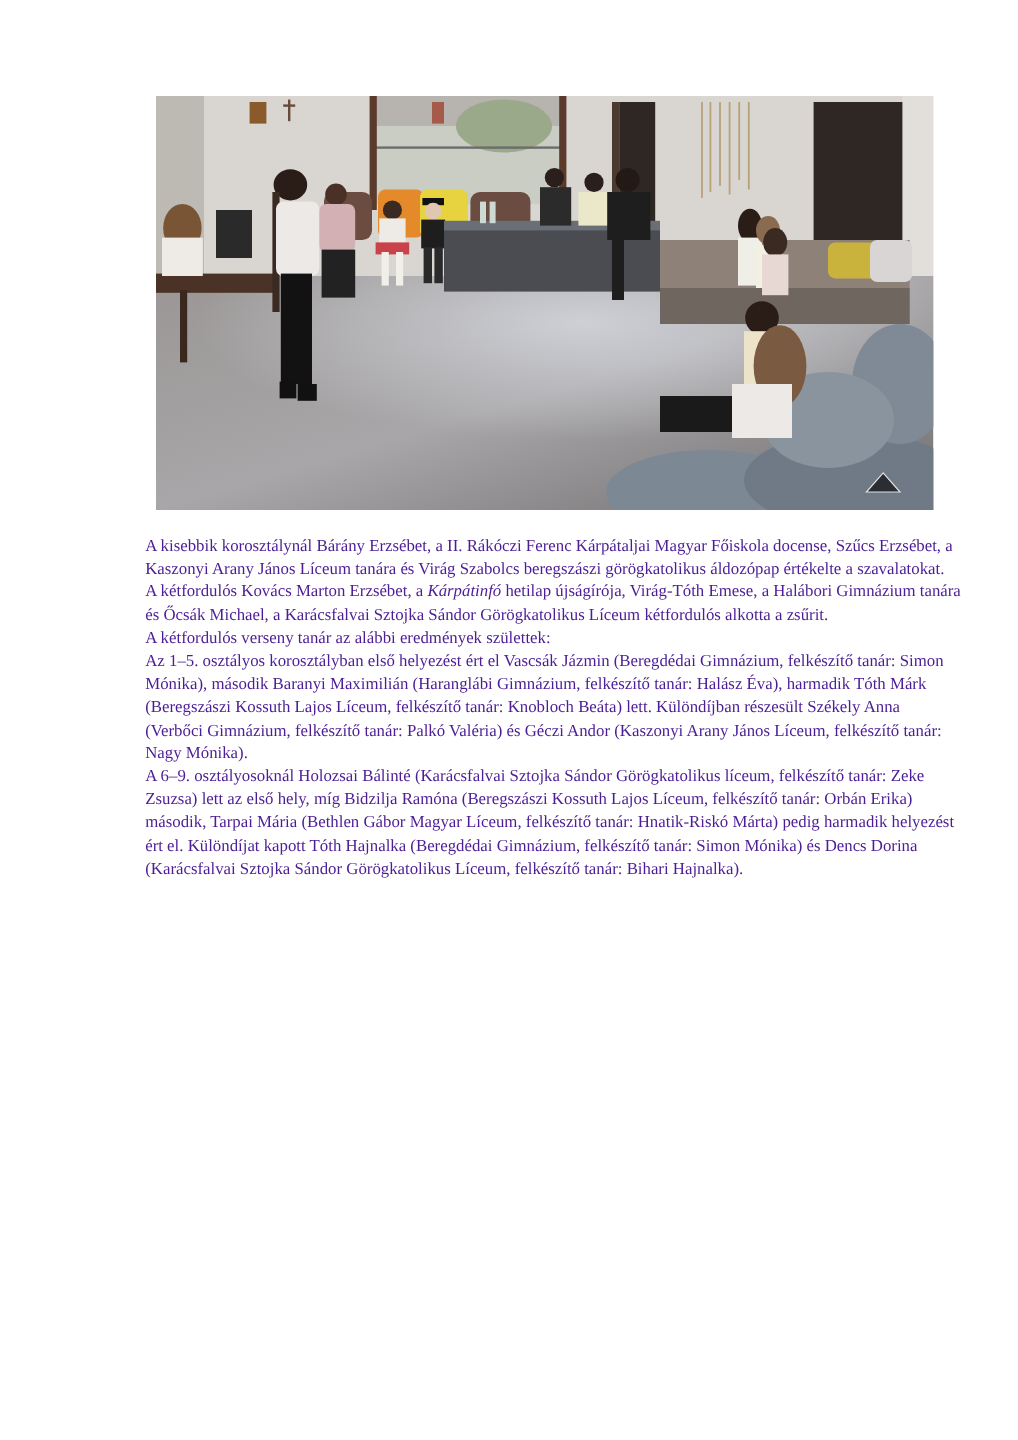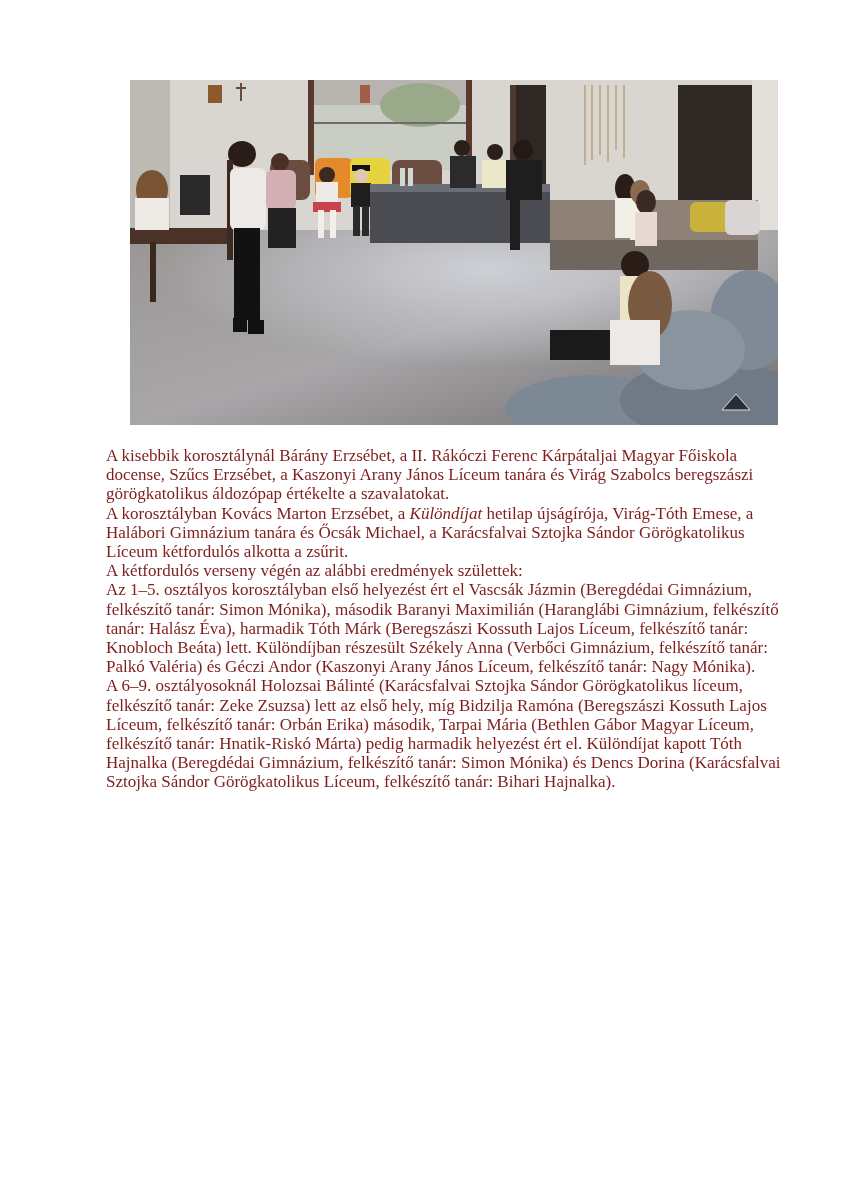--- a/index.html
+++ b/index.html
@@ -1,20 +1,20 @@
 <!DOCTYPE html>
 <html><head>
 <meta charset="utf-8">
 <style>
   html, body { margin: 0; padding: 0; background: #ffffff; }
   body { width: 848px; height: 1200px; position: relative; overflow: hidden; }
   .photo { position: absolute; left: 130px; top: 80px; width: 648px; height: 345px; overflow: hidden; }
   .photo svg { display: block; }
-  .article { position: absolute; left: 106px; top: 446px; width: 680px;
-    font-family: "Liberation Serif", serif; font-size: 17px; line-height: 19.2px; color: #7f1d1d; }
+  .article { position: absolute; left: 121px; top: 446px; width: 680px;
+    font-family: "Liberation Serif", serif; font-size: 14px; line-height: 19.2px; color: #4c1d95; }
   .article p { margin: 0; }
   .article em { font-style: italic; }
 </style>
 </head>
 <body>
 
 <div class="photo" title="Children reciting poems in a room; a jury sits at a table with gray tablecloth, children seated on sofas and bean bags">
   <svg width="648" height="345" viewBox="0 0 648 345">
     <defs>
       <linearGradient id="floorG" x1="0" y1="0" x2="1" y2="1">
@@ -132,17 +132,17 @@
     <ellipse cx="505" cy="185" rx="14" ry="14" fill="#2a1d18"></ellipse>
     <rect x="490" y="196" width="28" height="50" fill="#ede3c8"></rect>
     <ellipse cx="520" cy="225" rx="22" ry="34" fill="#7a5a40"></ellipse>
     <rect x="480" y="240" width="50" height="45" fill="#ece9e6"></rect>
     <rect x="420" y="250" width="60" height="30" fill="#1a1a1a"></rect>
   </svg>
 </div>
 
 <div class="article">
   <p>A kisebbik korosztálynál Bárány Erzsébet, a II. Rákóczi Ferenc Kárpátaljai Magyar Főiskola docense, Szűcs Erzsébet, a Kaszonyi Arany János Líceum tanára és Virág Szabolcs beregszászi görögkatolikus áldozópap értékelte a szavalatokat.</p>
-  <p><span>A korosztályban Kovács Marton Erzsébet, a </span><em>Különdíjat</em><span> hetilap újságírója, Virág-Tóth Emese, a Halábori Gimnázium tanára és Őcsák Michael, a Karácsfalvai Sztojka Sándor Görögkatolikus Líceum kétfordulós alkotta a zsűrit.</span></p>
-  <p>A kétfordulós verseny végén az alábbi eredmények születtek:</p>
+  <p><span>A kétfordulós Kovács Marton Erzsébet, a </span><em>Kárpátinfó</em><span> hetilap újságírója, Virág-Tóth Emese, a Halábori Gimnázium tanára és Őcsák Michael, a Karácsfalvai Sztojka Sándor Görögkatolikus Líceum kétfordulós alkotta a zsűrit.</span></p>
+  <p>A kétfordulós verseny tanár az alábbi eredmények születtek:</p>
   <p>Az 1–5. osztályos korosztályban első helyezést ért el Vascsák Jázmin (Beregdédai Gimnázium, felkészítő tanár: Simon Mónika), második Baranyi Maximilián (Haranglábi Gimnázium, felkészítő tanár: Halász Éva), harmadik Tóth Márk (Beregszászi Kossuth Lajos Líceum, felkészítő tanár: Knobloch Beáta) lett. Különdíjban részesült Székely Anna (Verbőci Gimnázium, felkészítő tanár: Palkó Valéria) és Géczi Andor (Kaszonyi Arany János Líceum, felkészítő tanár: Nagy Mónika).</p>
   <p>A 6–9. osztályosoknál Holozsai Bálinté (Karácsfalvai Sztojka Sándor Görögkatolikus líceum, felkészítő tanár: Zeke Zsuzsa) lett az első hely, míg Bidzilja Ramóna (Beregszászi Kossuth Lajos Líceum, felkészítő tanár: Orbán Erika) második, Tarpai Mária (Bethlen Gábor Magyar Líceum, felkészítő tanár: Hnatik-Riskó Márta) pedig harmadik helyezést ért el. Különdíjat kapott Tóth Hajnalka (Beregdédai Gimnázium, felkészítő tanár: Simon Mónika) és Dencs Dorina (Karácsfalvai Sztojka Sándor Görögkatolikus Líceum, felkészítő tanár: Bihari Hajnalka).</p>
 </div>
 
 </body></html>

